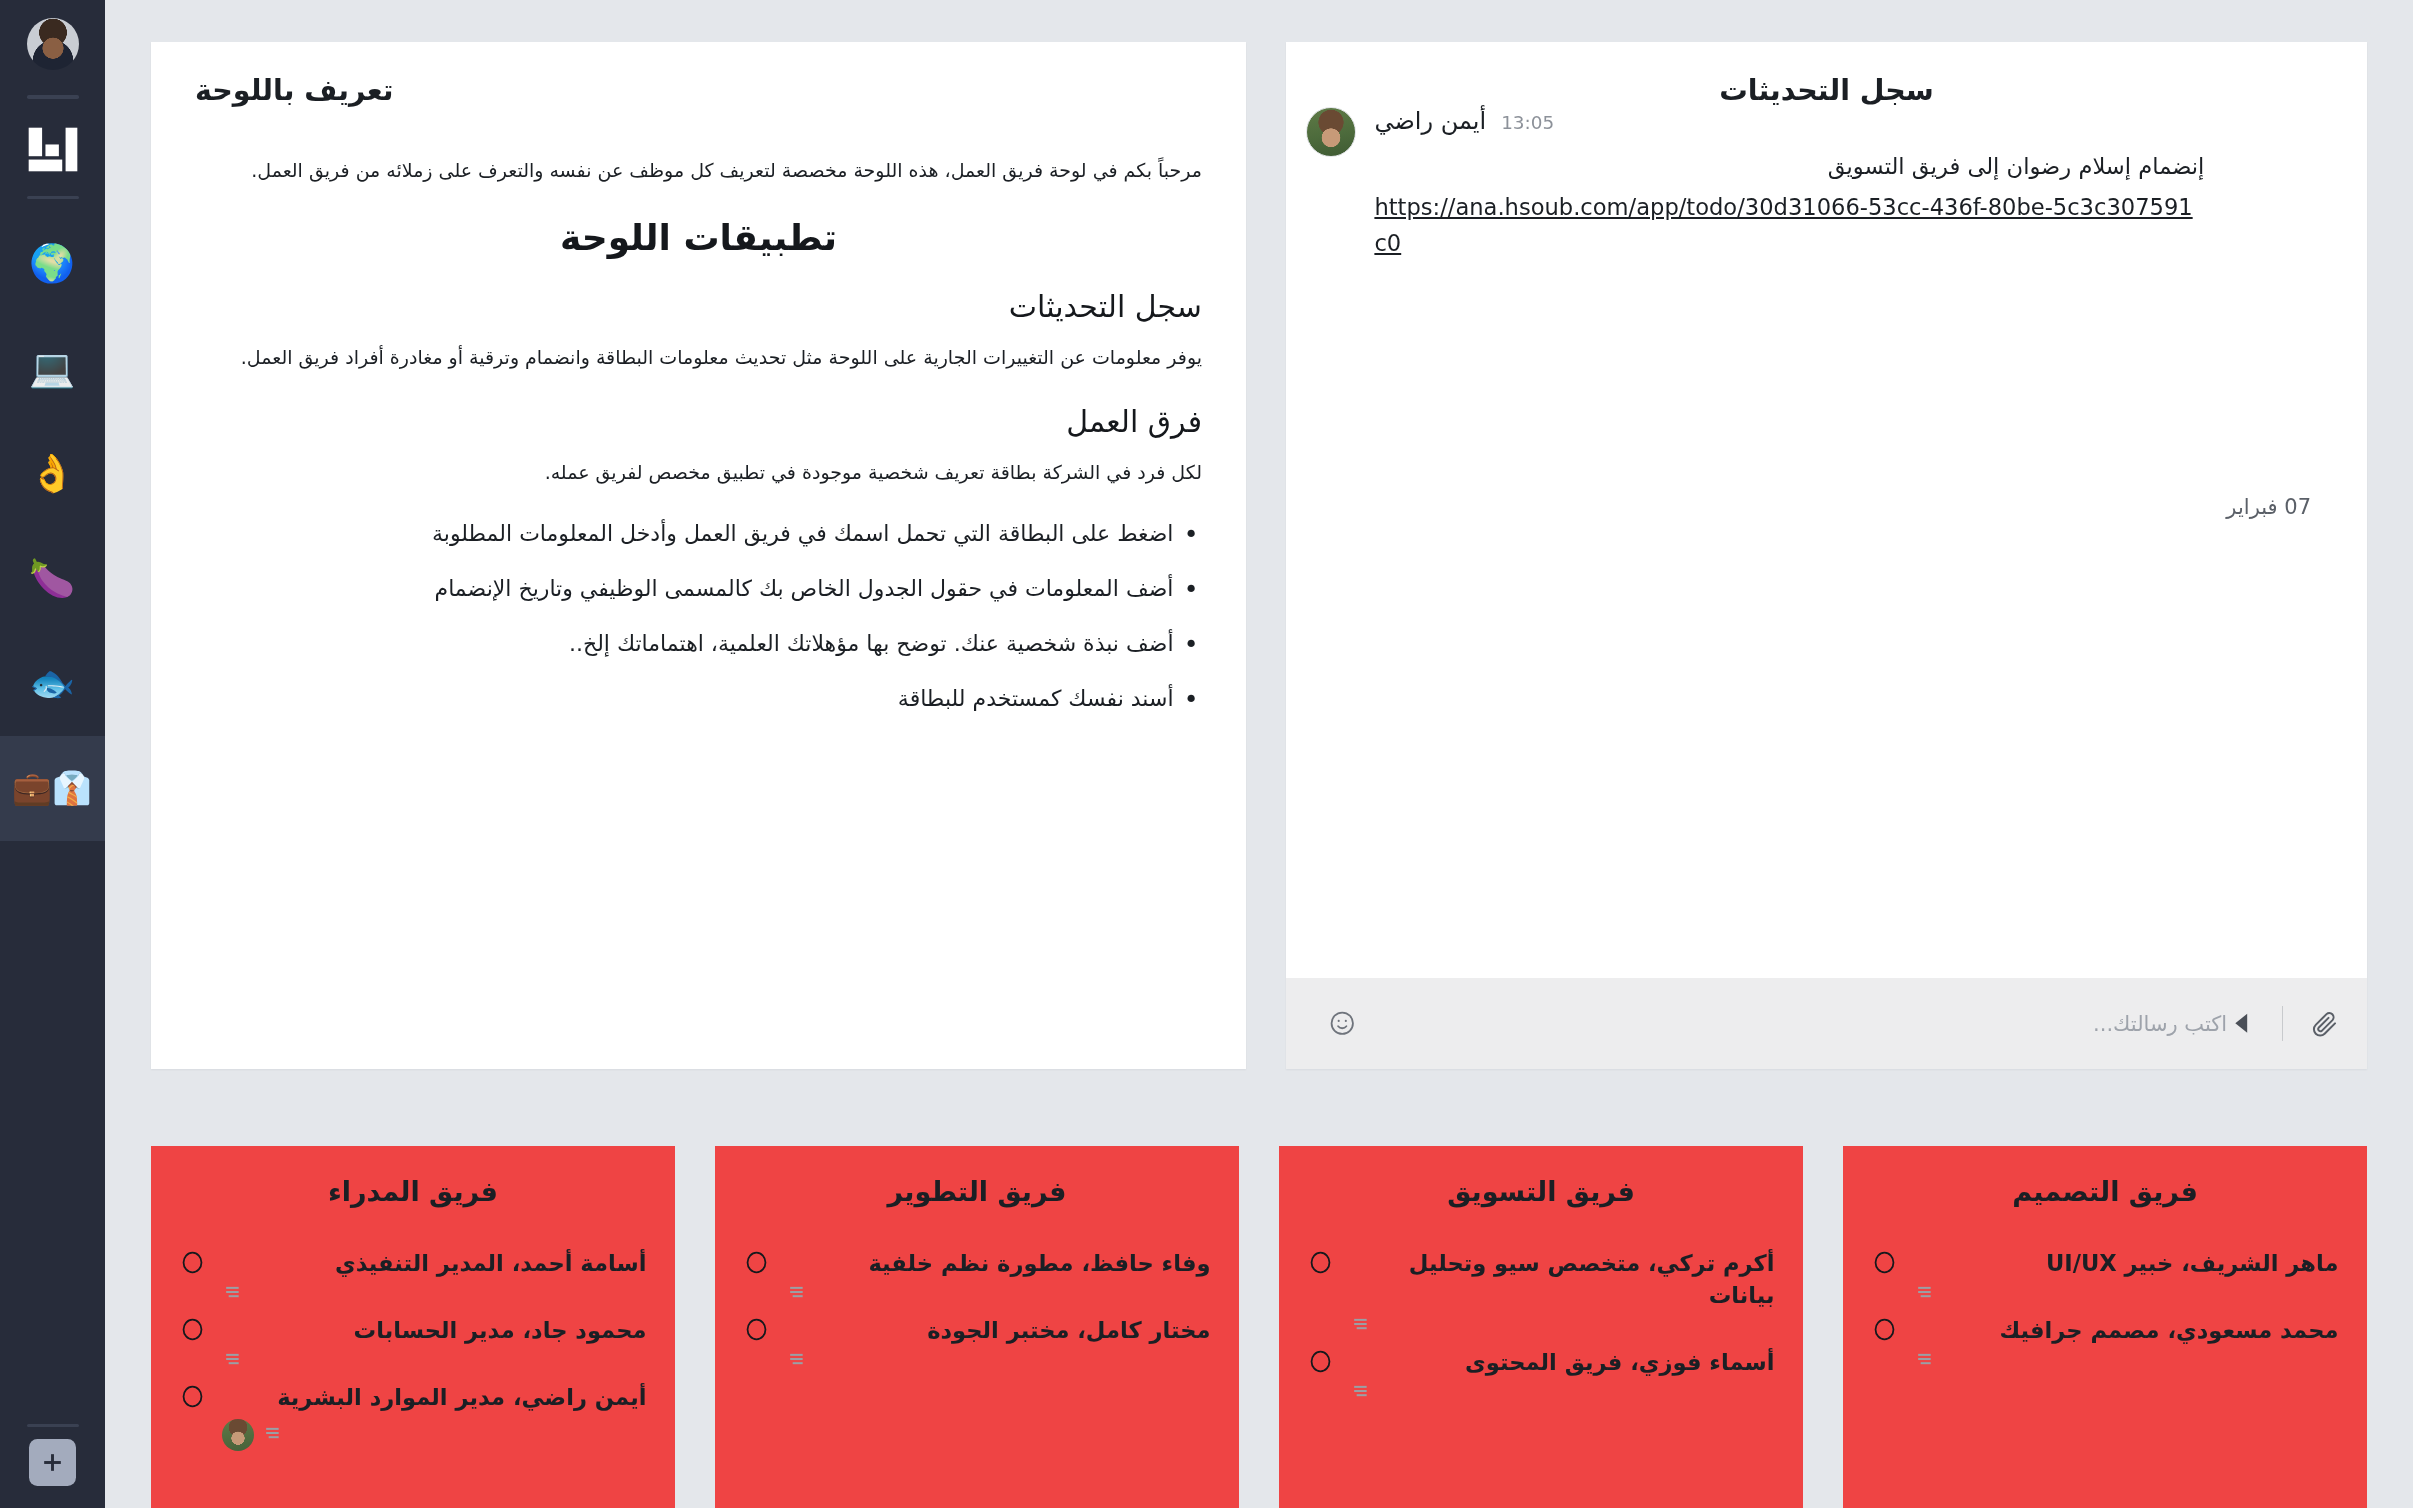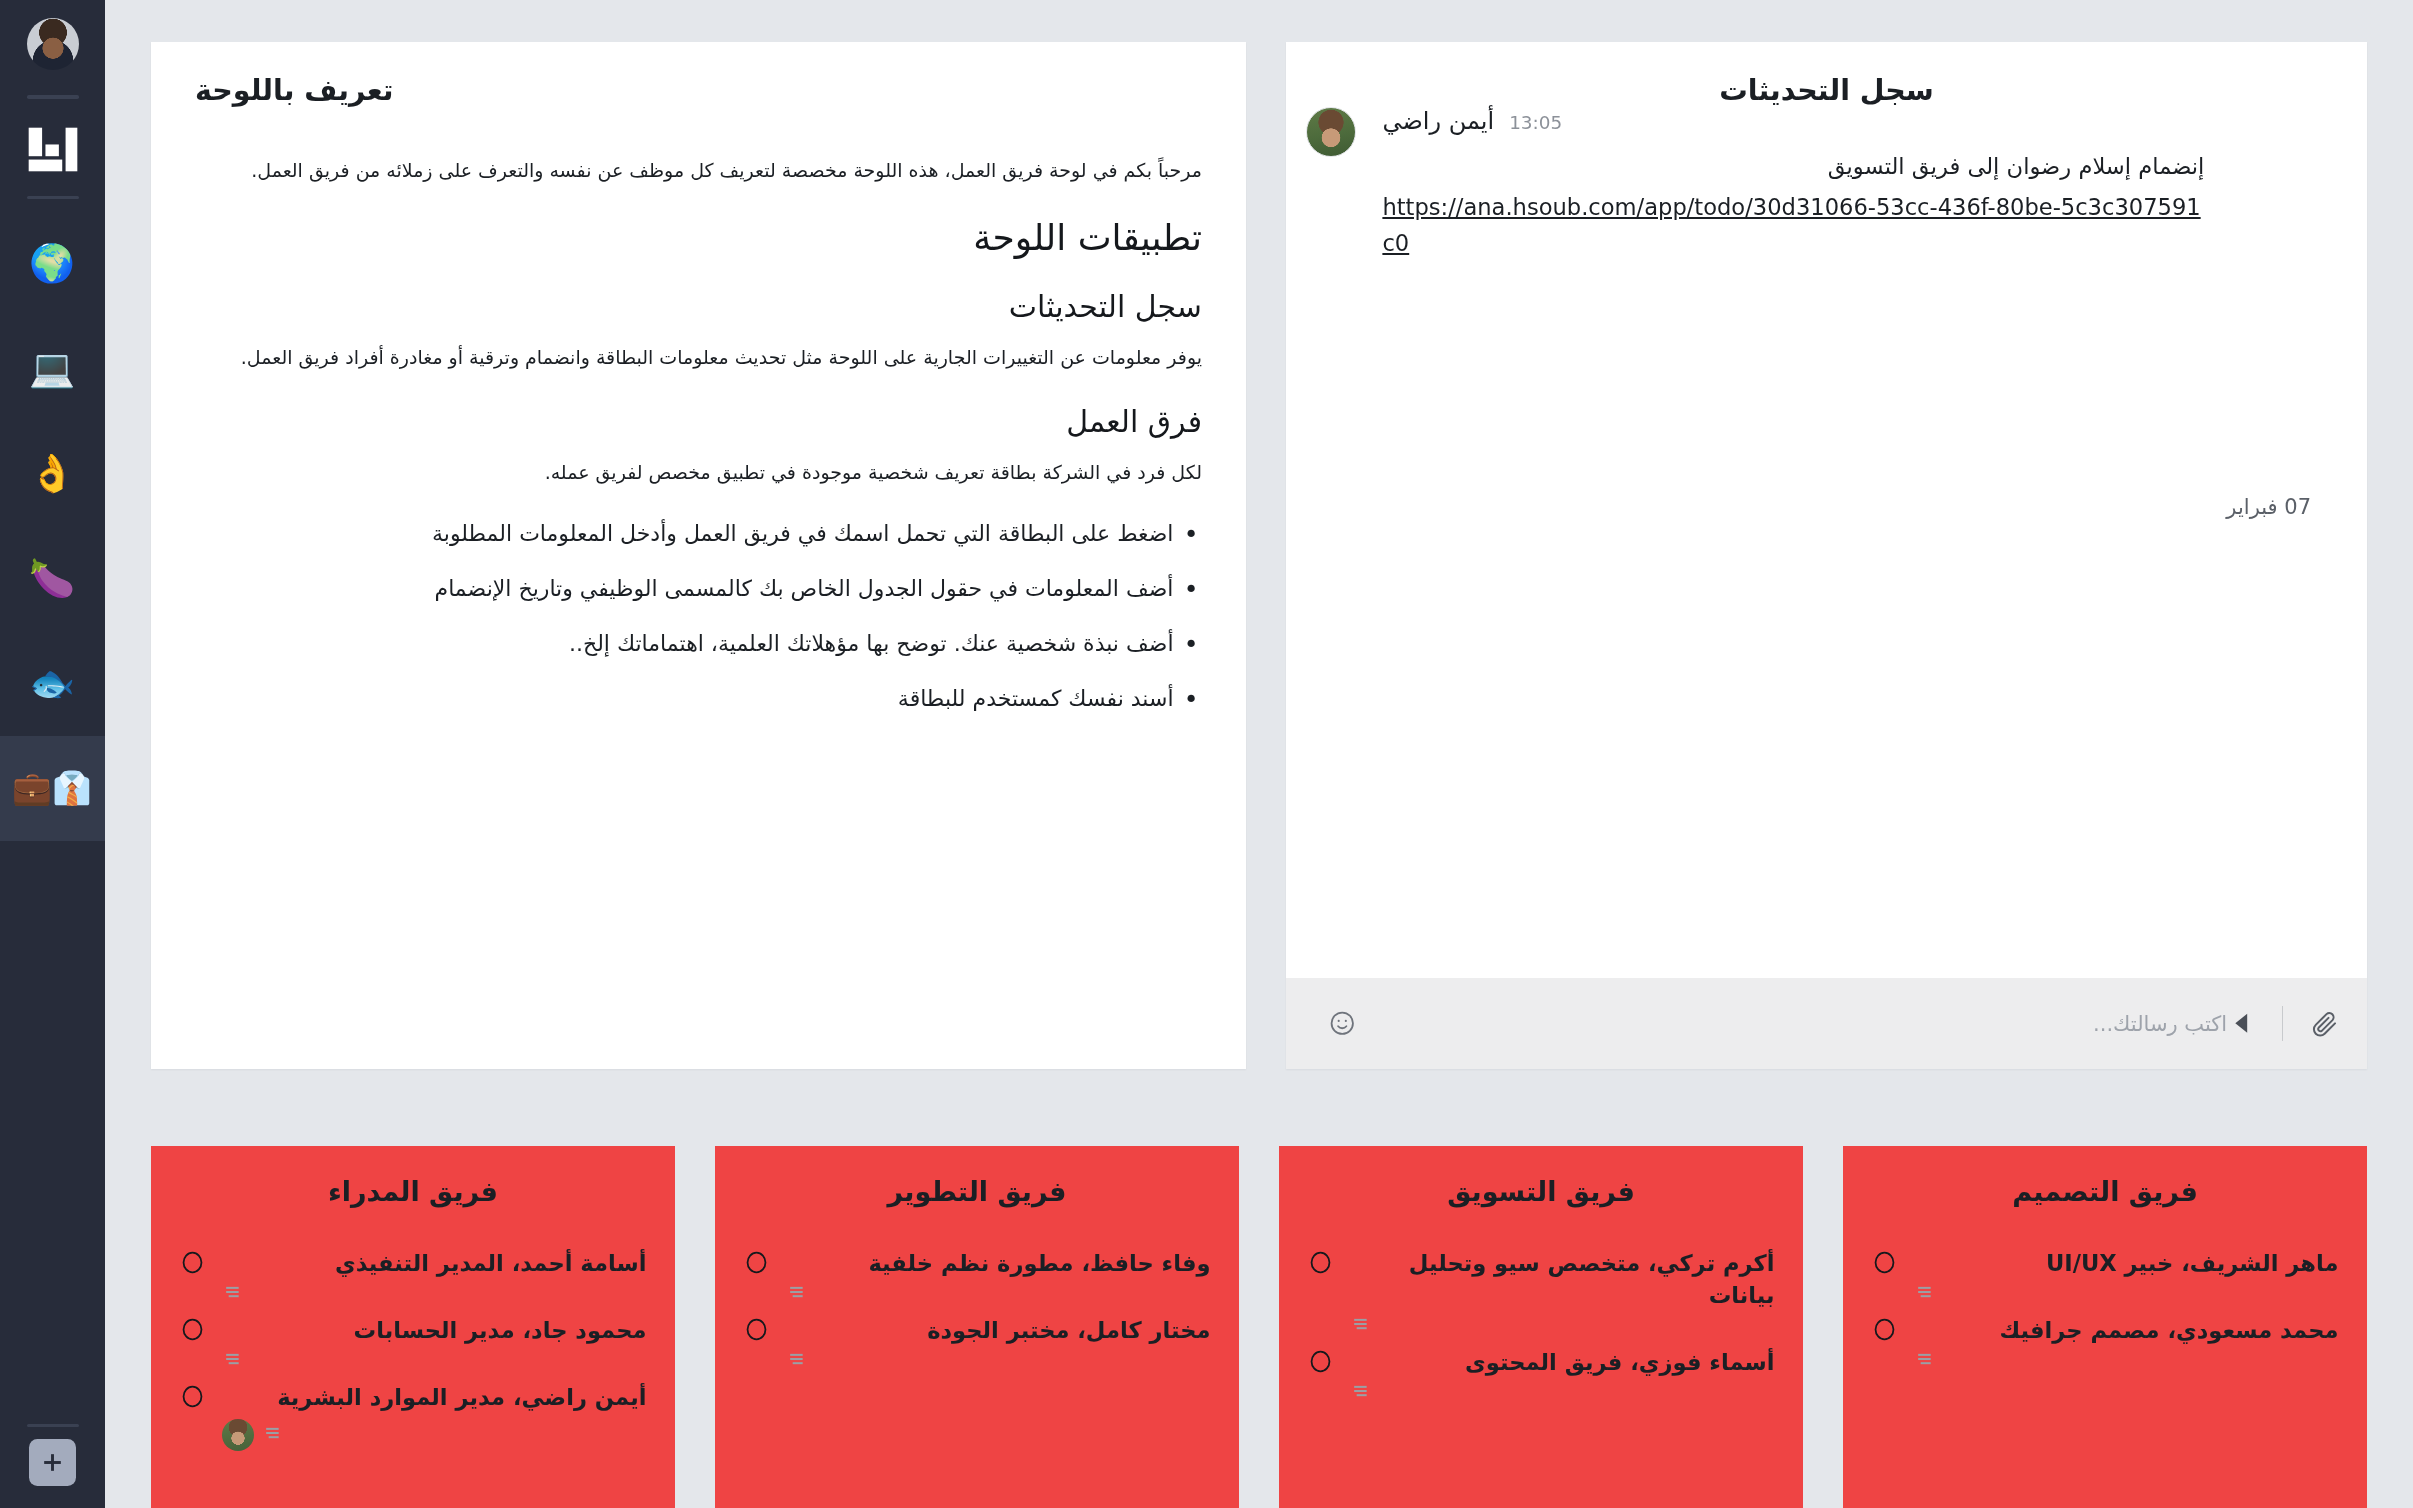--- a/index.html
+++ b/index.html
@@ -59,21 +59,21 @@
   .msg { display:flex; gap:18.4px; flex-direction:row-reverse; }
   .msg-avatar {
     width:50px; height:50px; border-radius:50%;
     flex:0 0 50px;
     background:
       radial-gradient(circle at 50% 62%, #c79a78 0 24%, transparent 25%),
       radial-gradient(circle at 50% 30%, #6a4a33 0 30%, transparent 31%),
       linear-gradient(170deg,#5f7a46,#4d6b3c 55%,#3f5a33);
     border:0.8px solid #e2e4e8;
   }
-  .msg-main { flex:1; min-width:0;margin-left:8px; }
+  .msg-main { flex:1; min-width:0; }
   .msg-head {
     display:flex; flex-direction:row-reverse; align-items:baseline; gap:15px;
     margin-bottom:13.4px;
   }
   .msg-author { font-size:24px; color:#1b1f24; font-weight:400; }
   .msg-time { font-size:18.4px; color:#8c9199; }
   .msg-text {
     font-size:22.6px; color:#1b1f24; line-height:1.65;
     text-align:right;
   }
@@ -113,22 +113,22 @@
   }
   .intro-title {
     text-align:left; font-size:28.5px; font-weight:700;
     color:#1b1f24; margin-bottom:47px;
   }
   .intro-p {
     font-size:19px; line-height:1.72; color:#1b1f24;
     text-align:right; margin-bottom:28.5px;
   }
   .intro-h2 {
-    font-size:36px; font-weight:400; color:#15181c;
-    text-align:right; margin:28.5px 0 22px 0; line-height:1.3;
+    font-size:36px; font-weight:700; color:#15181c;
+    text-align:center; margin:28.5px 0 22px 0; line-height:1.3;
   }
   .intro-h3 {
     font-size:30px; font-weight:400; color:#15181c;
     text-align:right; margin:25px 0 15px 0; line-height:1.3;
   }
   .intro-ul { list-style:none; margin-top:23.5px; }
   .intro-ul li {
     font-size:22px; line-height:1.5; color:#1b1f24;
     text-align:right; margin-bottom:22px;
     padding-right:28.5px; position:relative;

